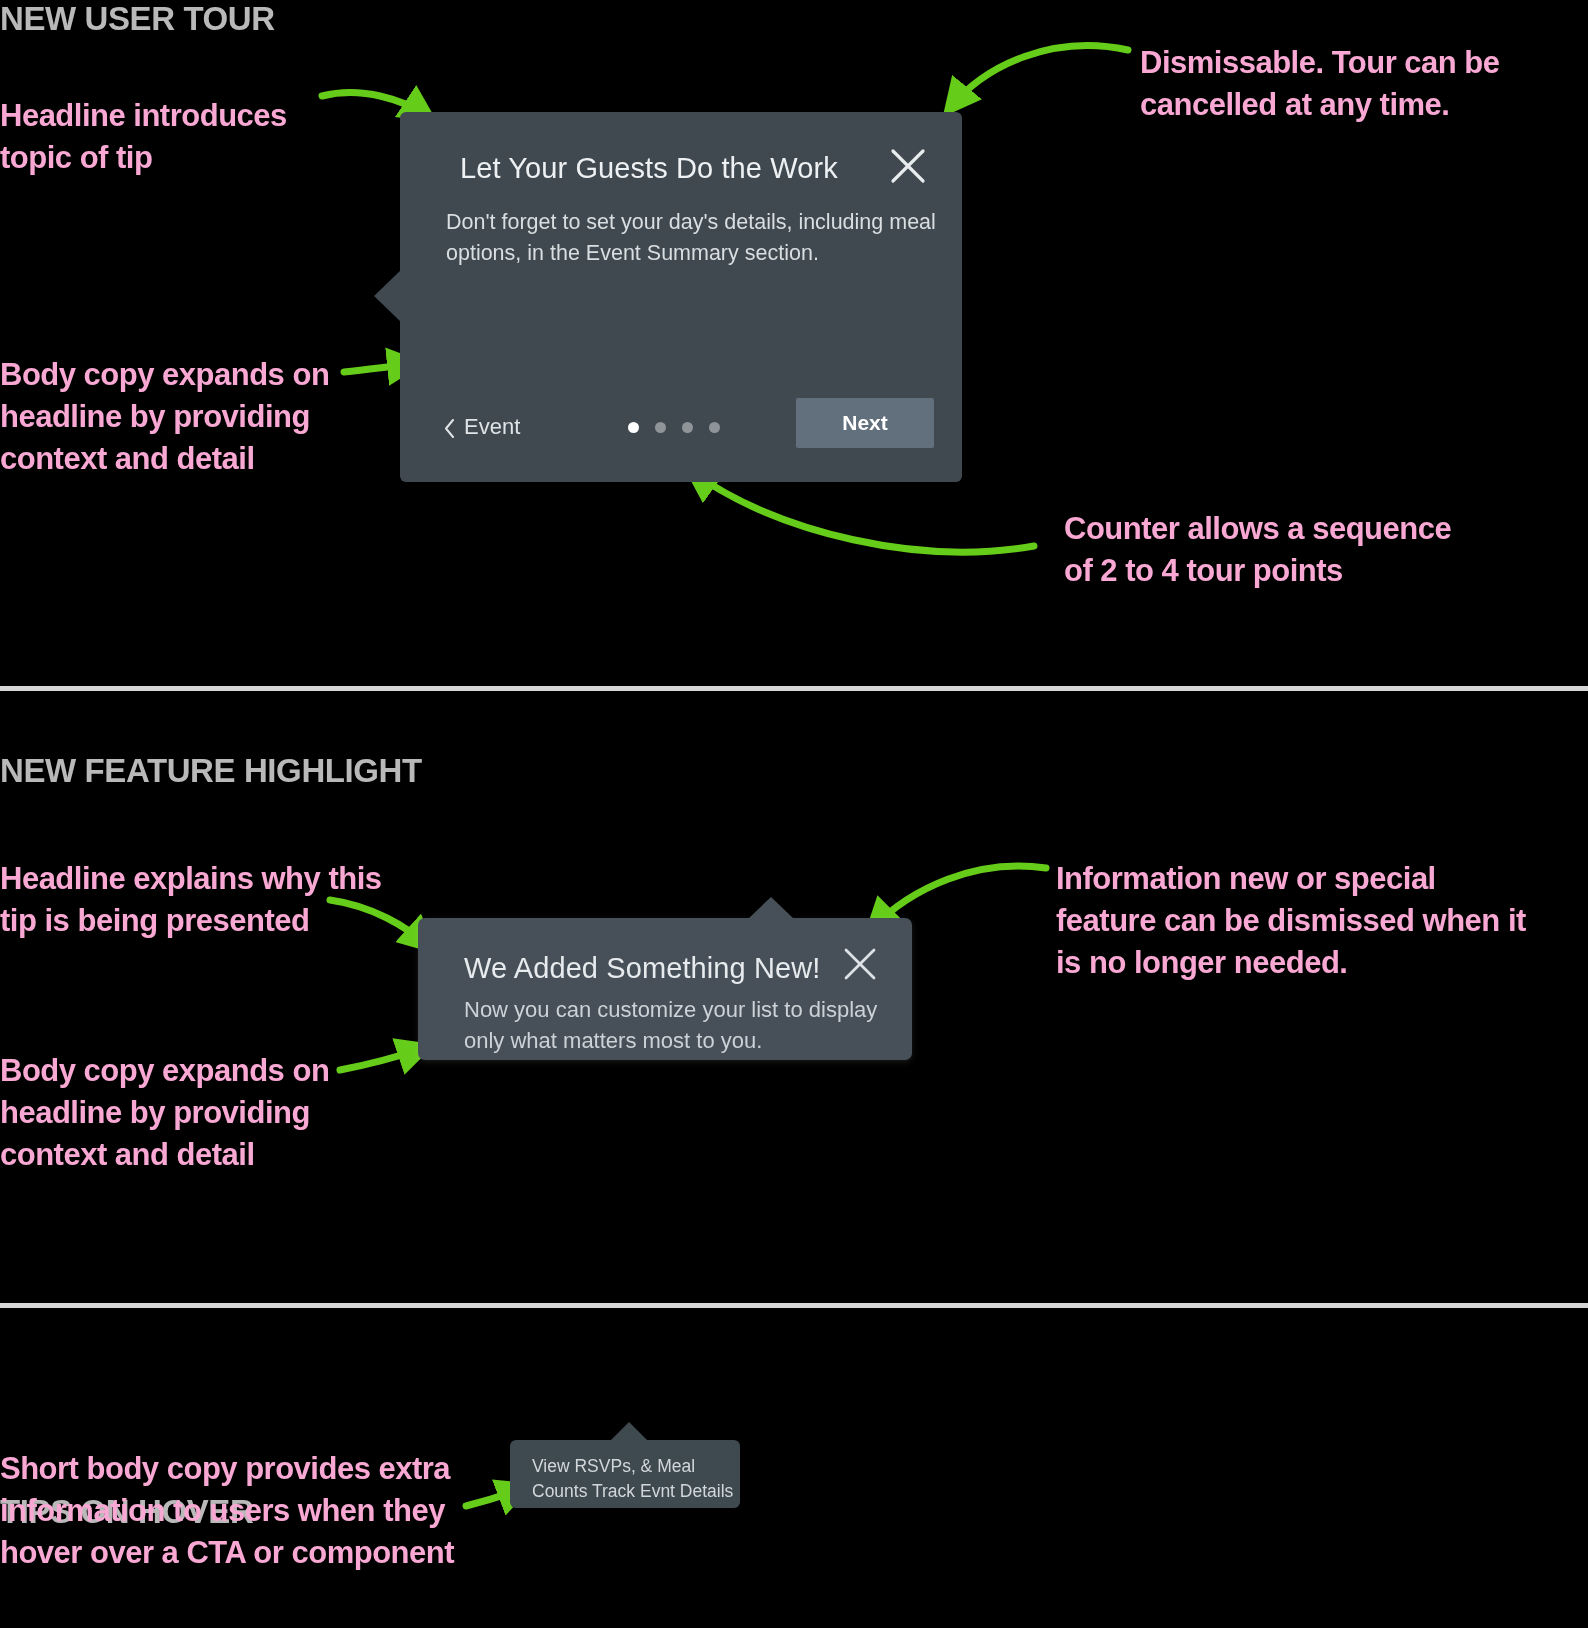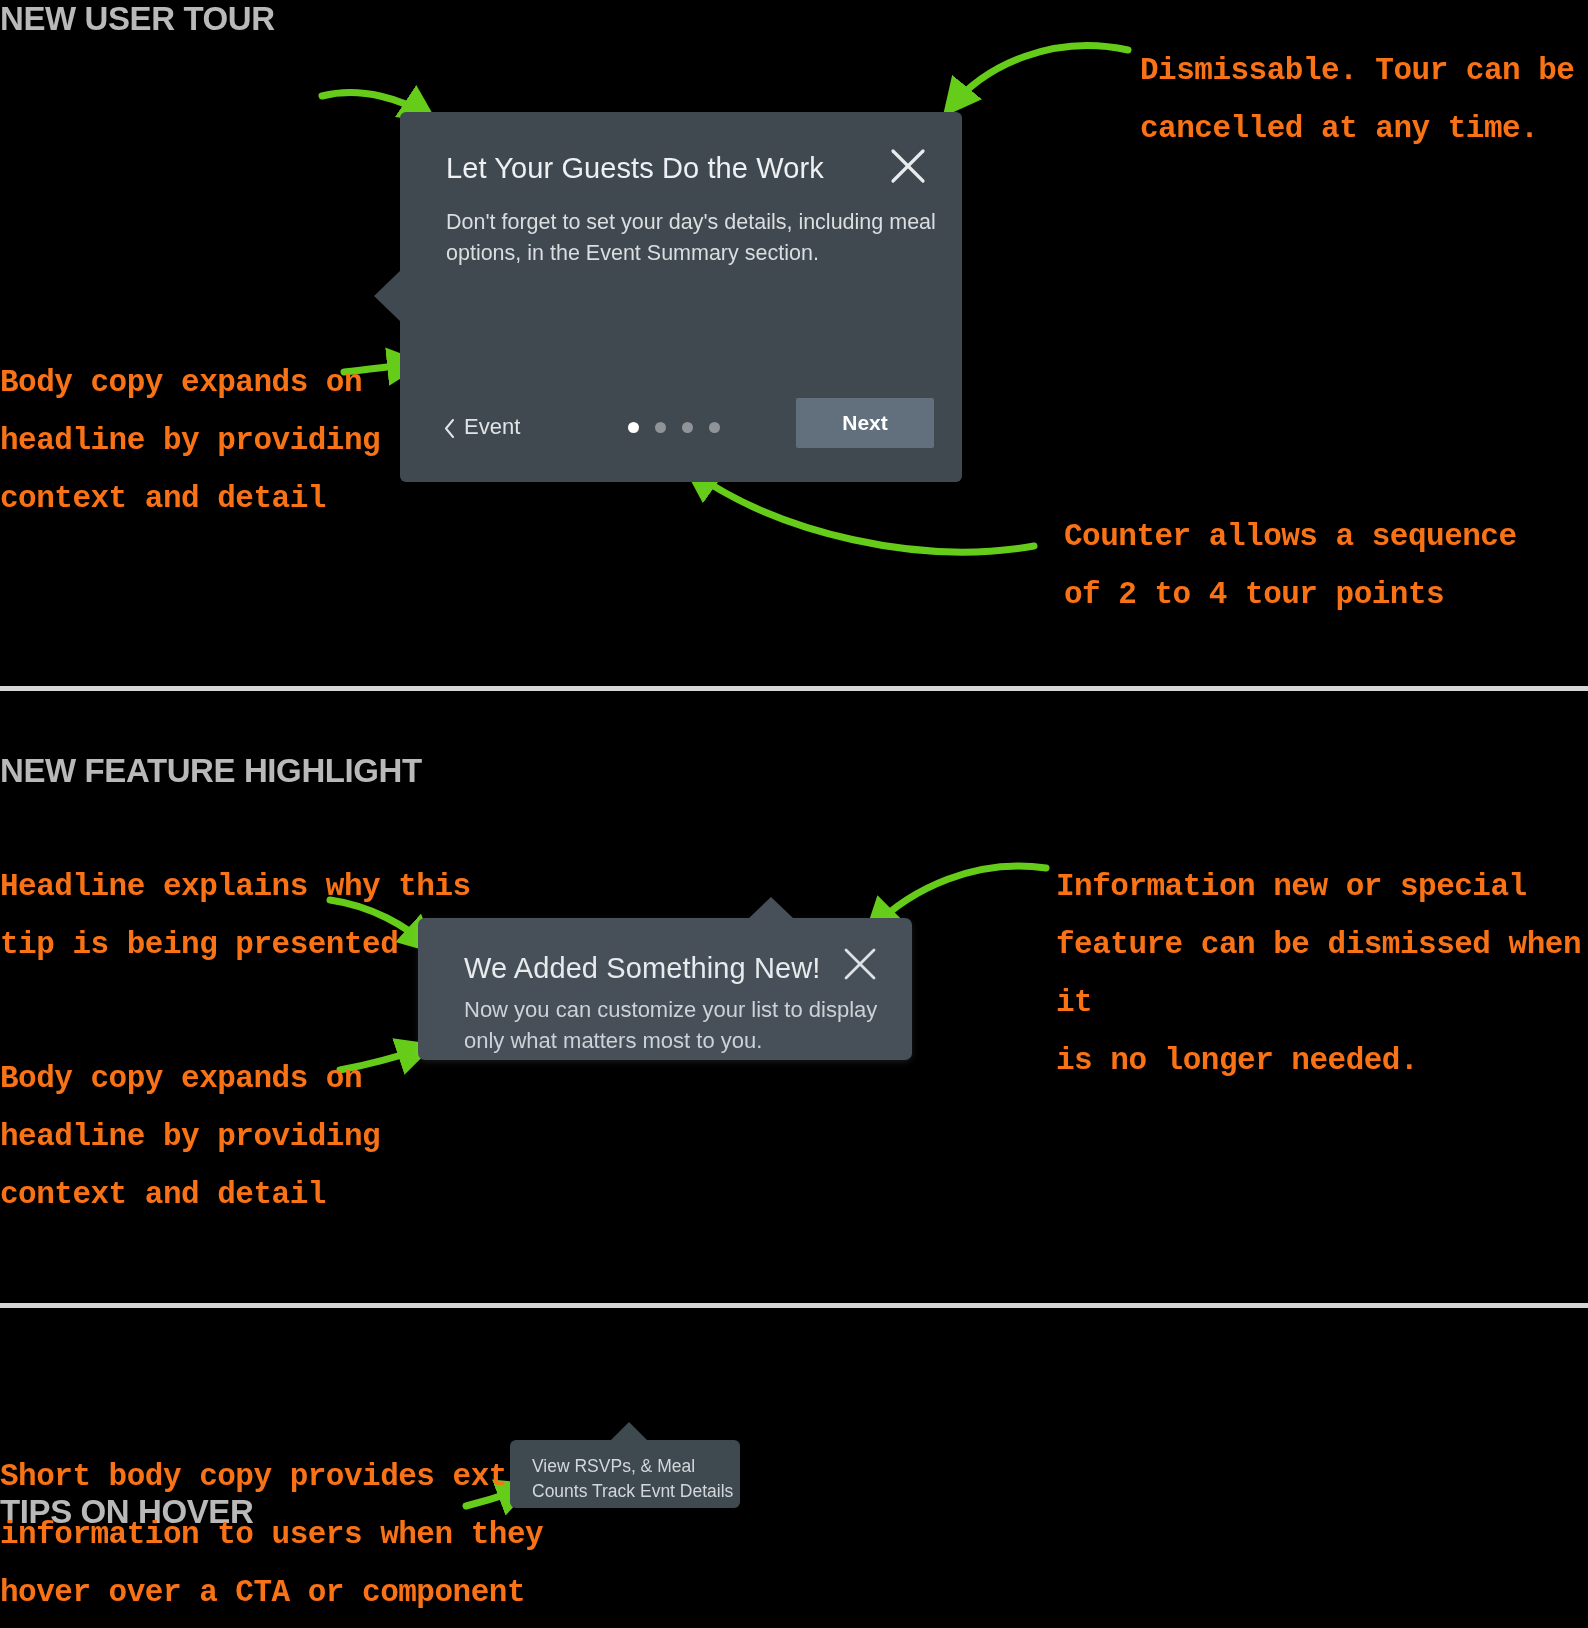--- a/index.html
+++ b/index.html
@@ -30,25 +30,25 @@
     font-weight: bold;
     font-size: 33px;
     letter-spacing: -0.4px;
     color: #b9b9b9;
     white-space: nowrap;
   }
 
   
   .annot {
     position: absolute;
-    font-family: Liberation Mono, monospace;
+    font-family: Liberation Sans, sans-serif;
     font-weight: bold;
     font-size: 31px;
-    line-height: 58px;
-    color: #f97316;
+    line-height: 42px;
+    color: #f9a8d4;
     letter-spacing: -0.5px;
     white-space: pre-line;
   }
 
   
   .divider {
     position: absolute;
     left: 0;
     width: 1588px;
     height: 5px;
@@ -65,21 +65,21 @@
     position: absolute;
     left: -26px;
     top: 158px;
     width: 0; height: 0;
     border-top: 26px solid transparent;
     border-bottom: 26px solid transparent;
     border-right: 27px solid #414950;
   }
   .tour-title {
     position: absolute;
-    left: 46px;
+    left: 60px;
     top: 40px;
     font-size: 29px;
     color: #eef1f3;
     letter-spacing: 0.1px;
   }
   .tour-close {
     position: absolute;
     right: 34px;
     top: 34px;
     width: 40px;
@@ -250,20 +250,22 @@
 
     <path d="M 340,1070 C 372,1064 400,1056 424,1048" stroke="#66cc1a" stroke-width="7" fill="none" stroke-linecap="round" marker-end="url(#ah)"></path>
 
     <path d="M 1046,868 C 976,858 912,888 872,928" stroke="#66cc1a" stroke-width="7" fill="none" stroke-linecap="round" marker-end="url(#ah)"></path>
 
     <path d="M 466,1506 C 490,1500 508,1494 524,1488" stroke="#66cc1a" stroke-width="7" fill="none" stroke-linecap="round" marker-end="url(#ah)"></path>
   </svg>
 
   <div class="section-header" style="left:0px; top:0px;">NEW USER TOUR</div>
 
+  <div class="annot" style="left:0px; top:95px;">Headline introduces
+topic of tip</div>
 
   <div class="annot" style="left:0px; top:354px;">Body copy expands on
 headline by providing
 context and detail</div>
 
   <div class="annot" style="left:1140px; top:42px;">Dismissable. Tour can be
 cancelled at any time.</div>
 
   <div class="annot" style="left:1064px; top:508px;">Counter allows a sequence
 of 2 to 4 tour points</div>

